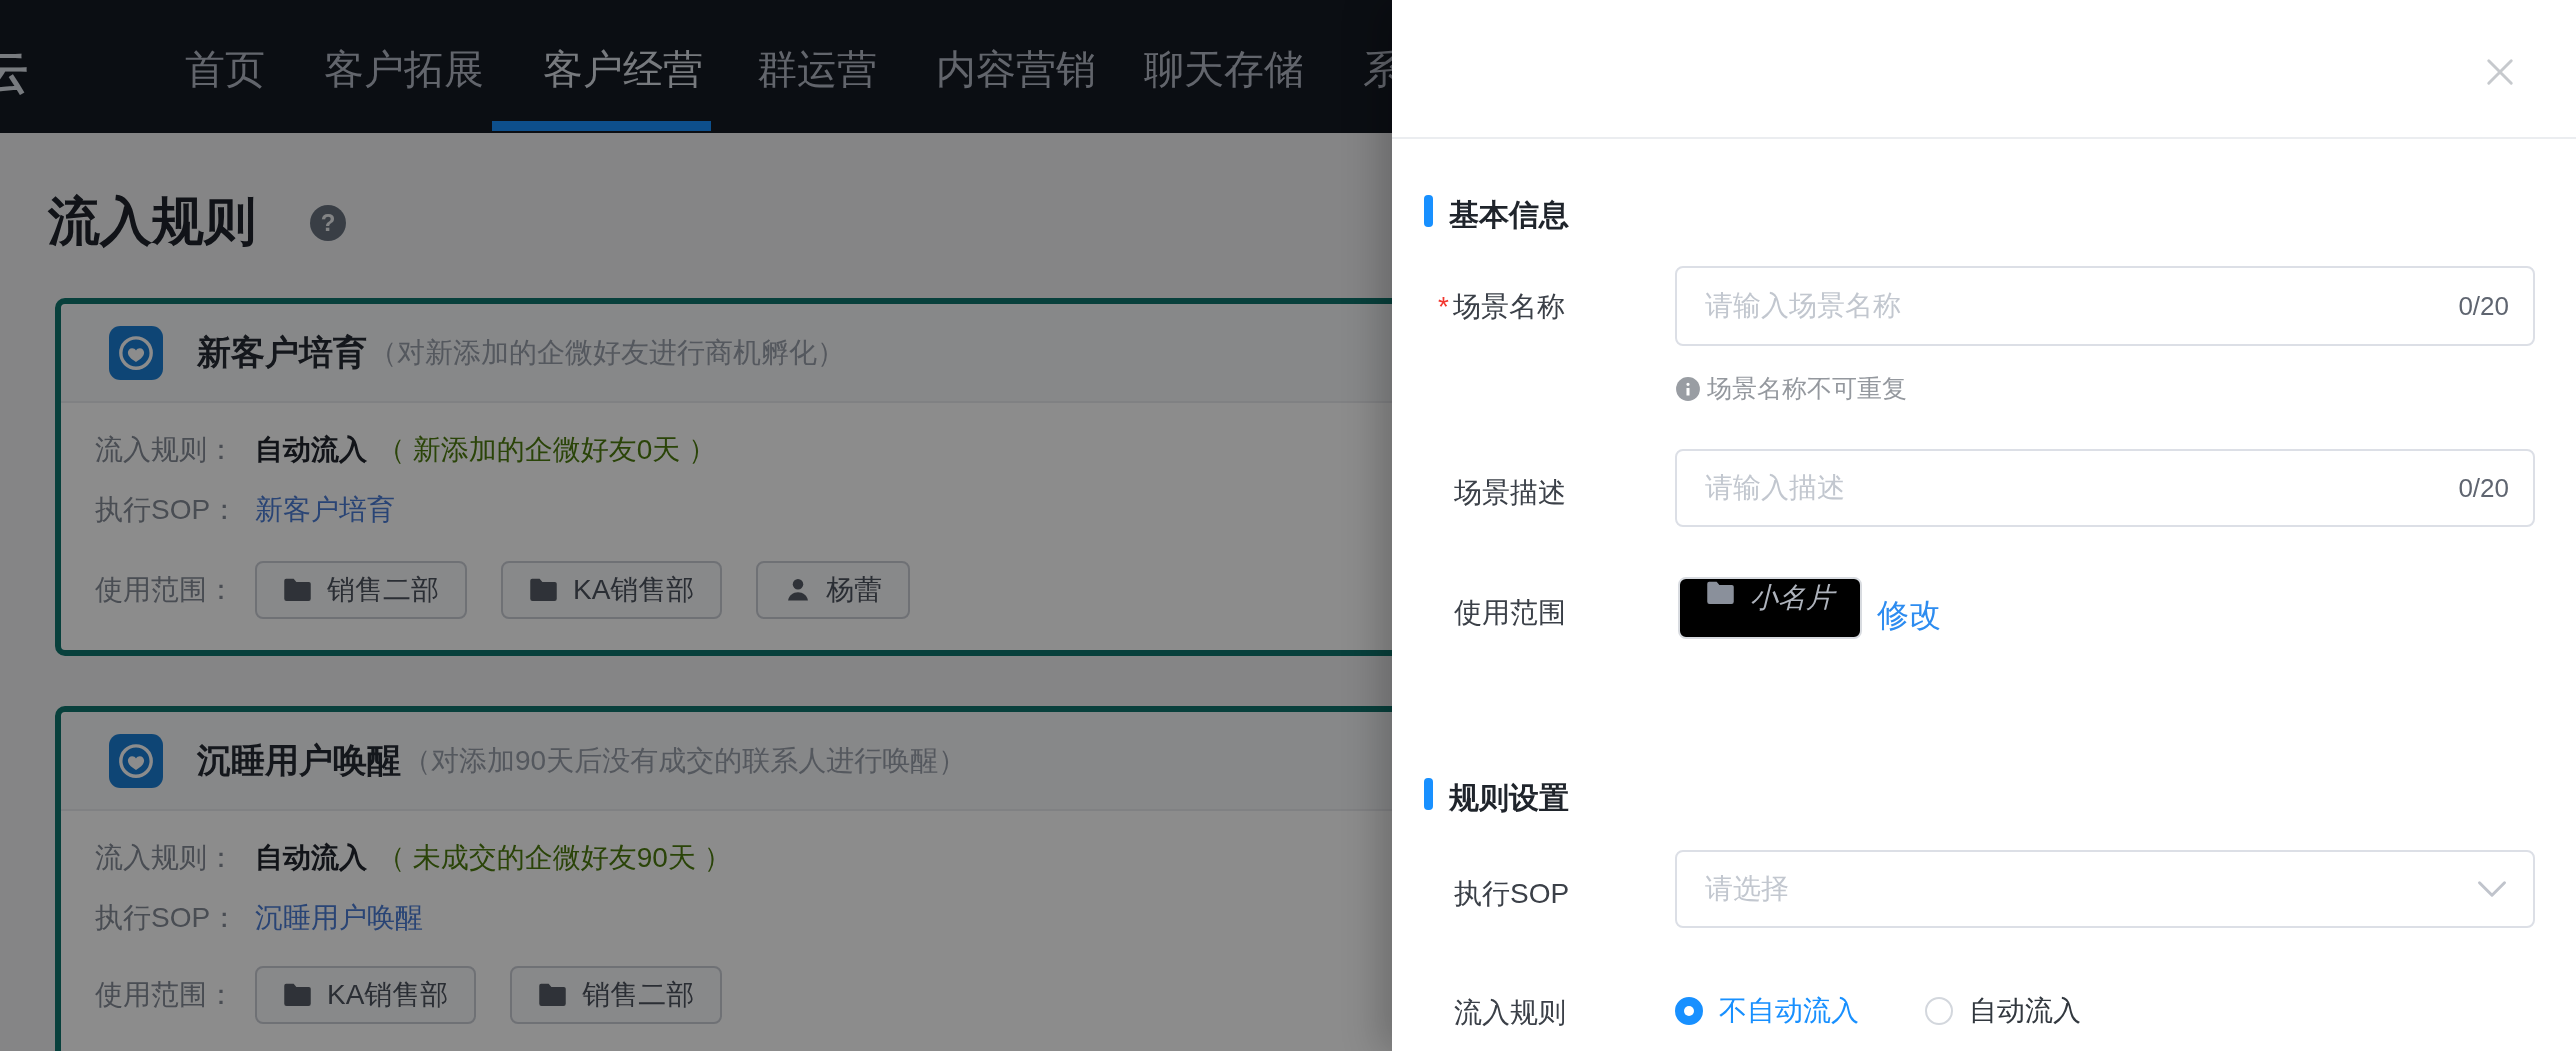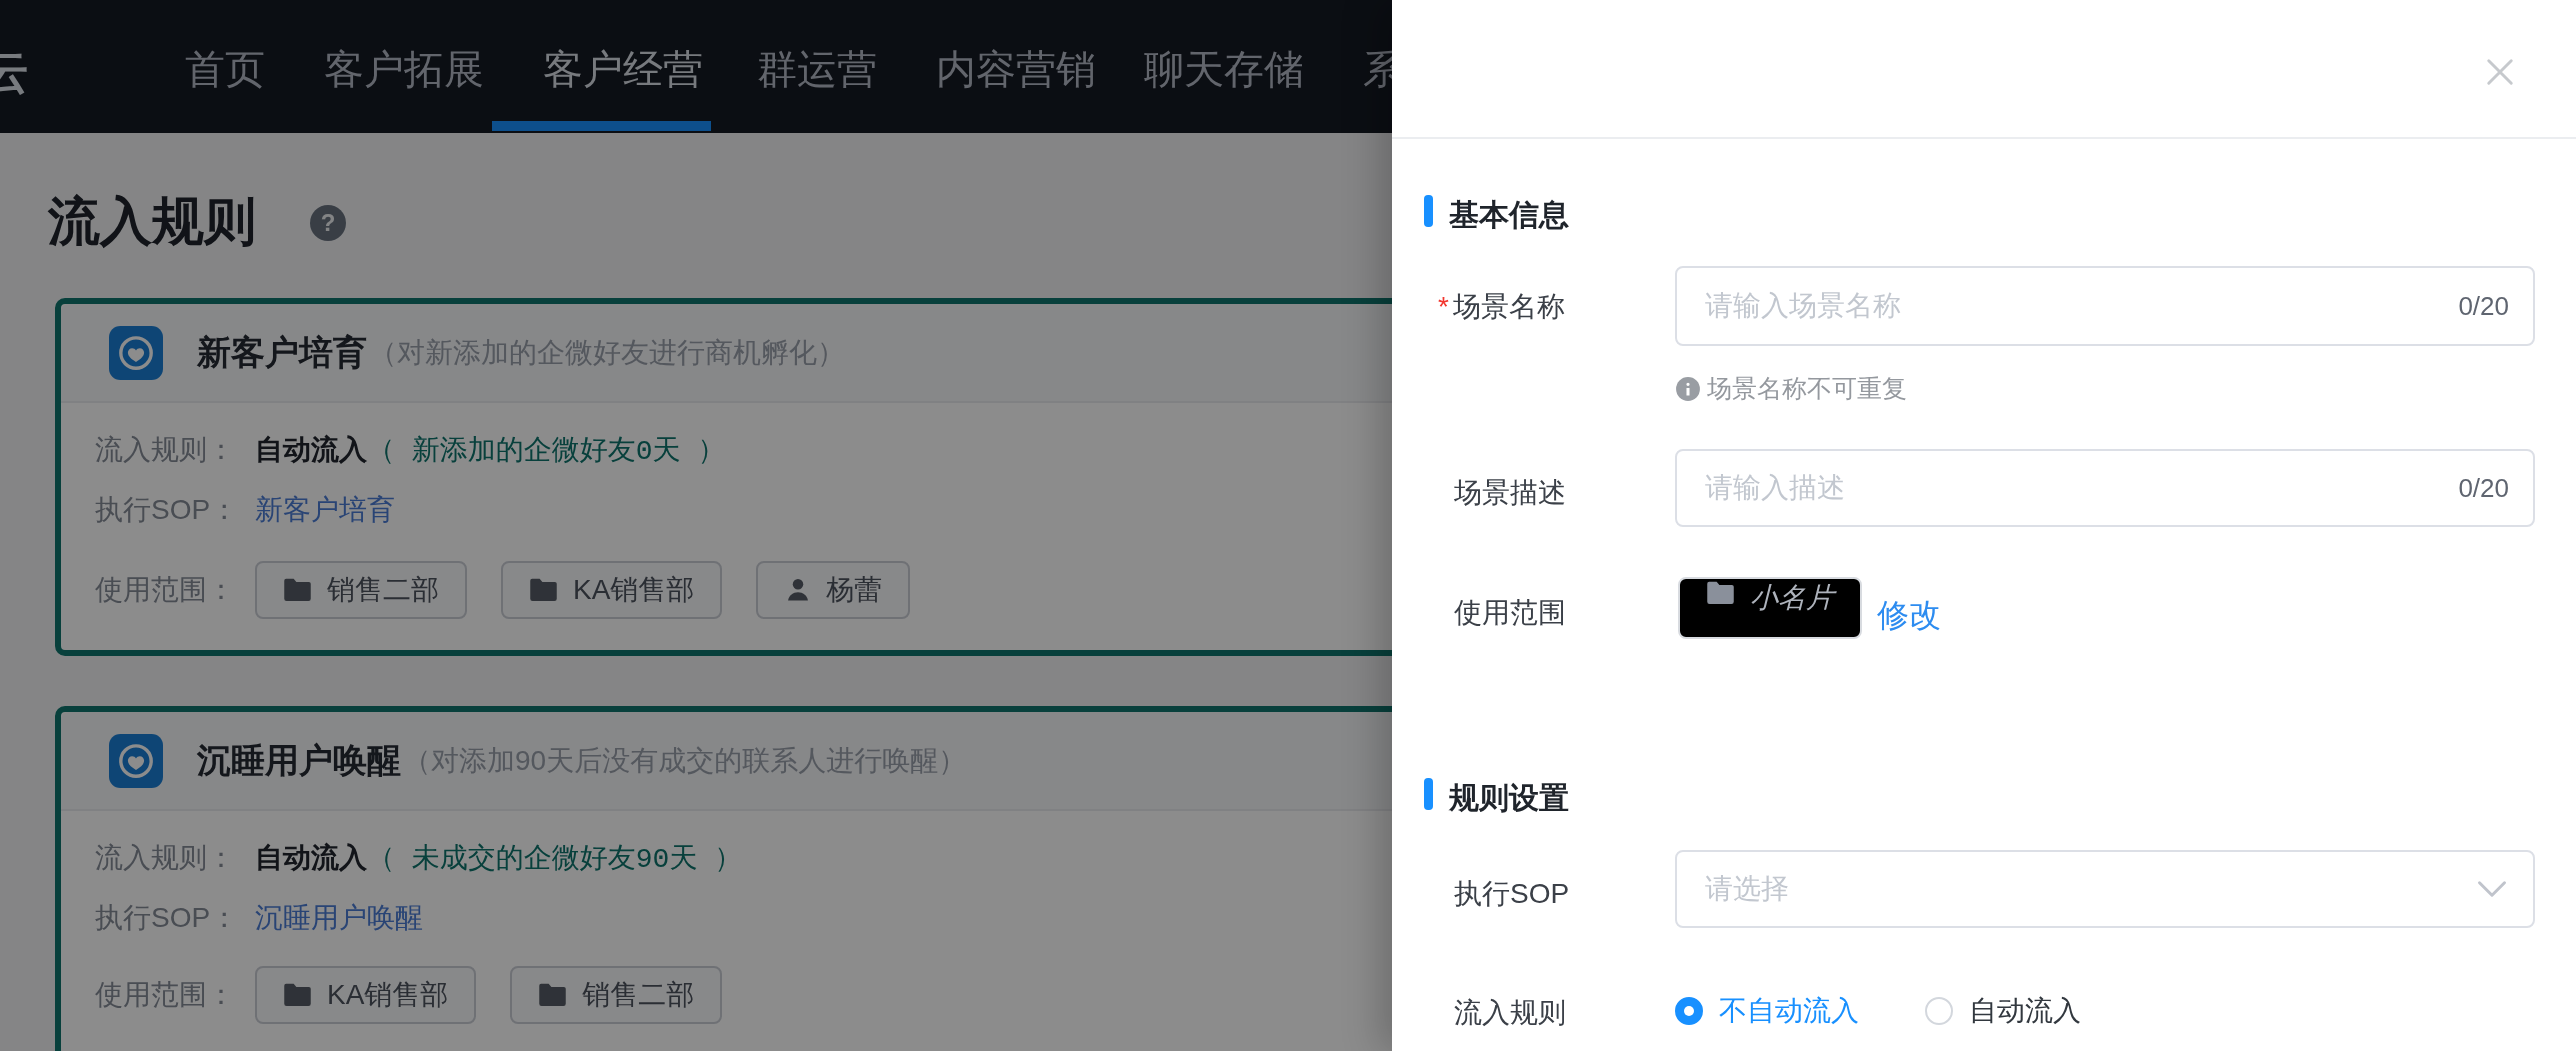--- a/index.html
+++ b/index.html
@@ -22,21 +22,21 @@
 
   .card { position:absolute; left:55px; width:2482px; background:#ffffff; border:6px solid #0f766e; border-radius:10px; }
   .card-header { height:99px; background:#f6f7f9; border-bottom:2px solid #e9ebef; border-radius:8px 8px 0 0;
                  display:flex; align-items:center; padding-left:48px; }
   .card-badge { width:54px; height:54px; flex:0 0 54px; }
   .card-title { margin-left:34px; font-size:34px; font-weight:700; color:#252a33; }
   .card-desc  { margin-left:2px; font-size:28px; color:#9aa0ab; }
   .card-row { position:absolute; left:34px; display:flex; align-items:center; font-size:28px; }
   .row-label { width:160px; color:#868c98; flex:0 0 160px; }
   .row-strong { font-weight:700; color:#21262e; }
-  .row-note { color:#0f766e;font-family:Liberation Mono, monospace; }
+  .row-note { margin-left:10px; color:#4d7c0f; }
   .row-link { color:#4c7dd5; cursor:pointer; }
   .scope-tag { display:inline-flex; align-items:center; height:58px; padding:0 26px; margin-right:34px;
                border:2px solid #caced6; border-radius:8px; background:#f8f9fb; font-size:28px; color:#4e545f; }
   .scope-tag svg { margin-right:14px; }
 
   
   .mask { position:absolute; inset:0; background:rgba(0,0,0,0.45); z-index:5; cursor:pointer; }
 
   
   .drawer { position:absolute; top:0; left:1392px; width:1184px; height:1052px; background:#ffffff; z-index:10;

